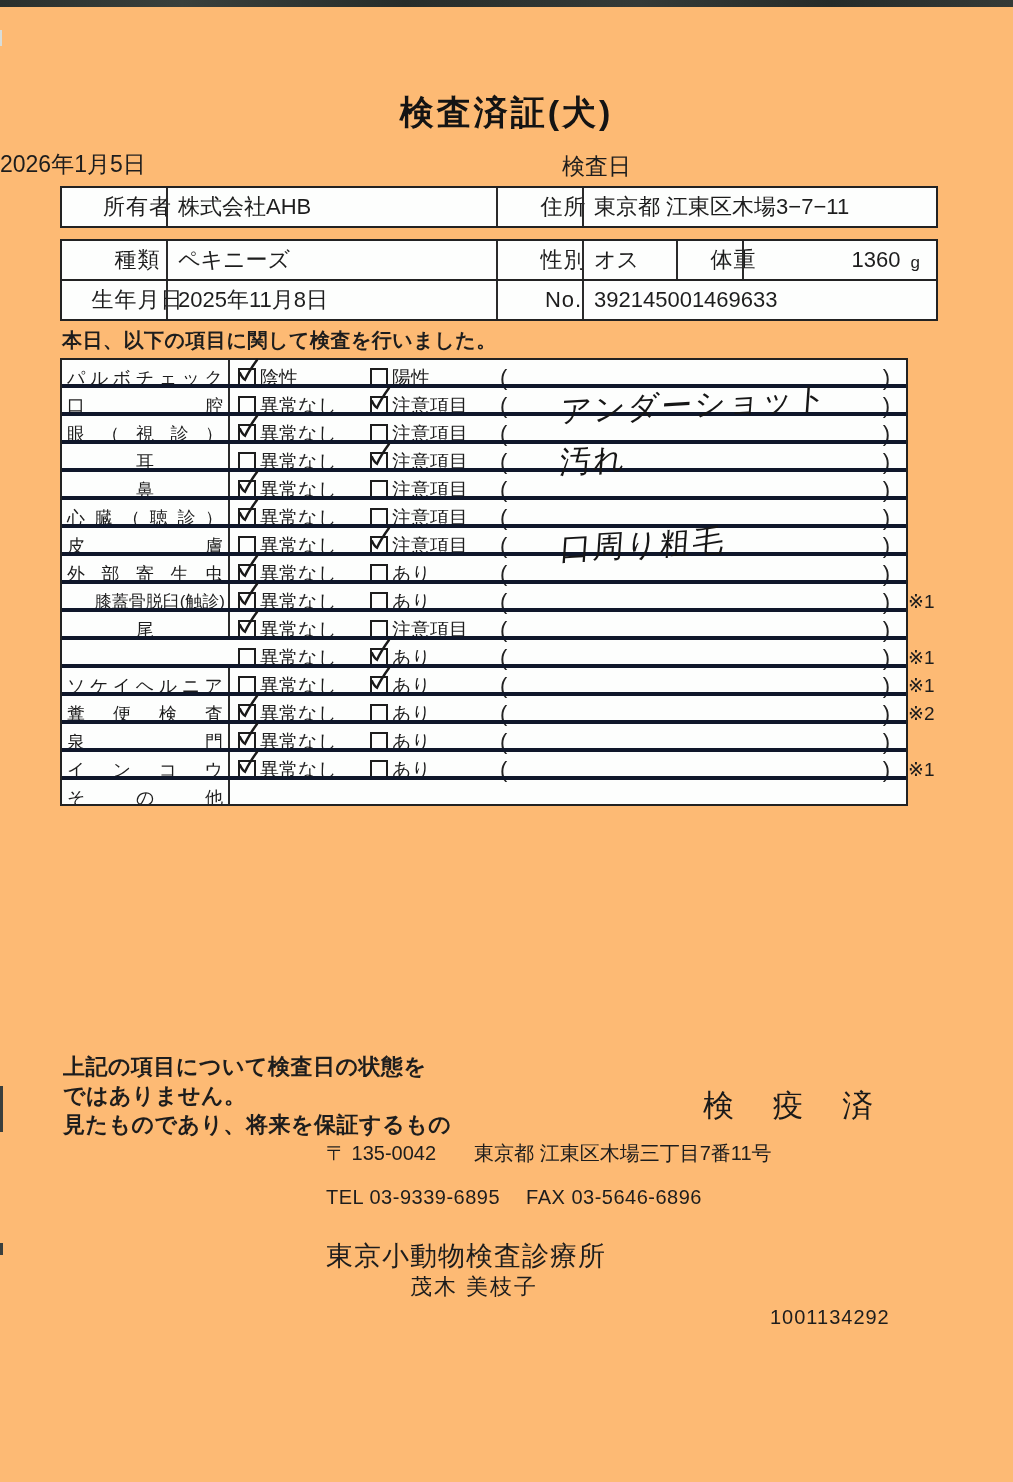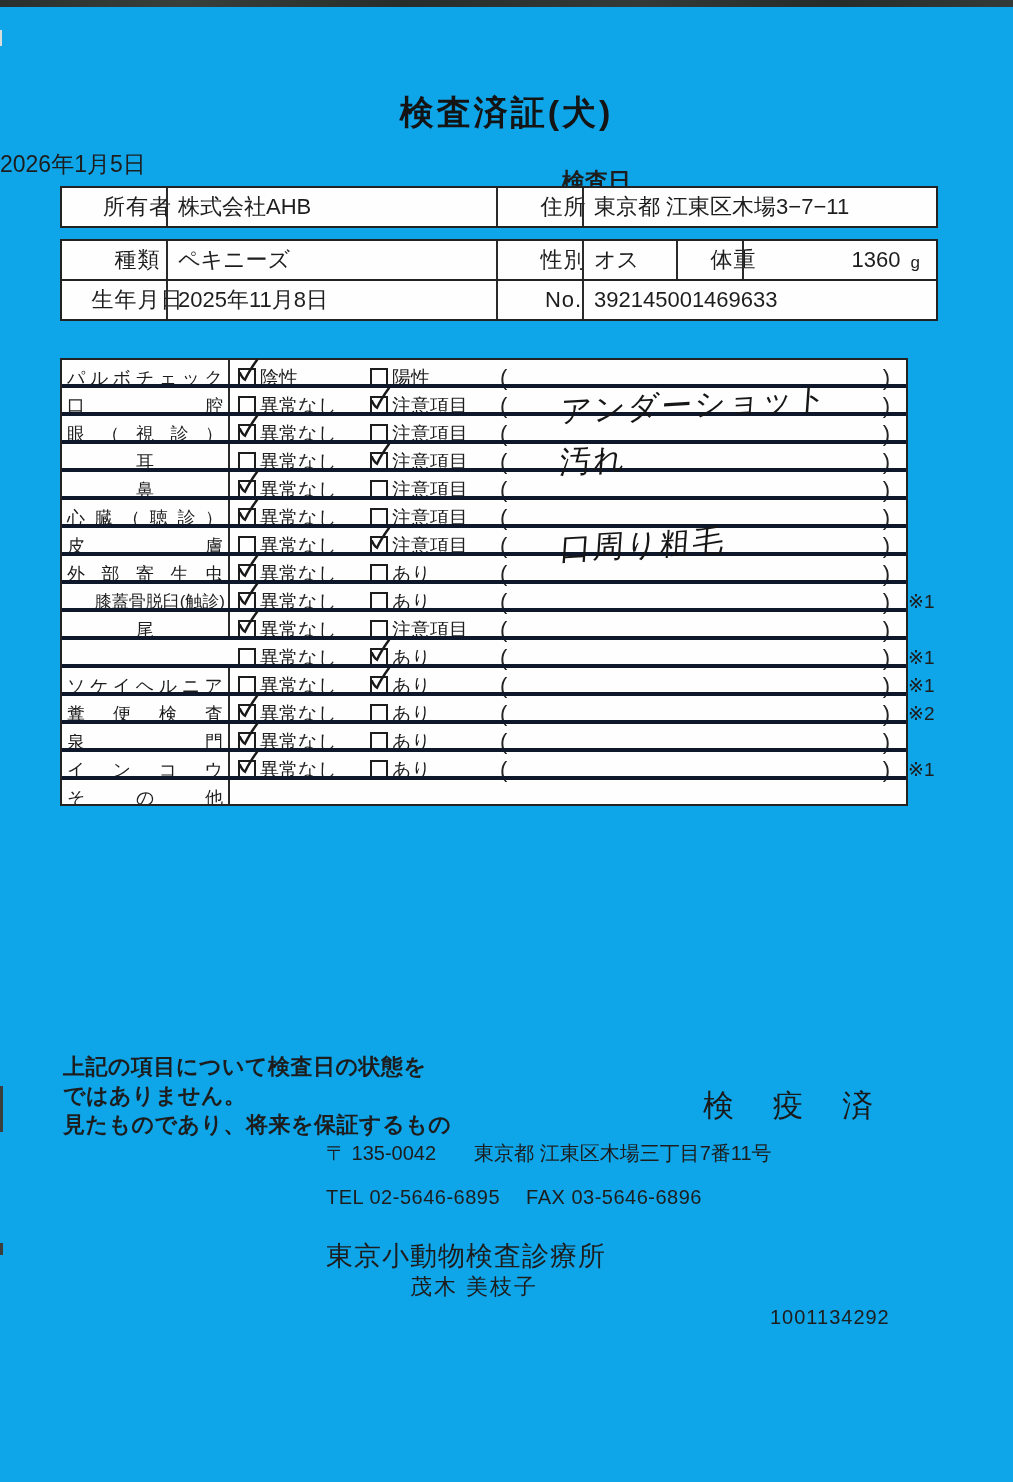--- a/index.html
+++ b/index.html
@@ -1,35 +1,35 @@
 <!DOCTYPE html>
 <html><head>
 <meta charset="utf-8">
 <style>
   html,body{margin:0;padding:0;background:#e8e8e8;}
   .page{
     position:relative;
     width:1013px;height:1482px;
-    background:#0ea5e9;
+    background:#fdba74;
     overflow:hidden;
     font-family:"Liberation Sans","DejaVu Sans",sans-serif;
     color:#1d1d1d;
   }
   
   .scan-strip{position:absolute;top:0;left:0;width:100%;height:7px;
     background:linear-gradient(90deg,#2a302d 0%,#39403c 18%,#272d2a 40%,#343a37 63%,#262c29 82%,#343a37 100%);}
   .edge-mark{position:absolute;left:0;background:#3a3f3d;}
   .edge-mark.m1{top:1086px;width:3px;height:46px;}
   .edge-mark.m2{top:1243px;width:3px;height:12px;}
   .edge-mark.m3{top:30px;width:2px;height:16px;background:#d8ddda;}
 
   .title{position:absolute;top:90px;left:0;width:100%;margin:0;text-align:center;
     font-size:34px;font-weight:600;letter-spacing:3px;color:#141414;}
 
-  .exam-date-label{position:absolute;top:166px;left:562px;font-size:23px;font-weight:700;}
+  .exam-date-label{position:absolute;top:151px;left:562px;font-size:23px;font-weight:400;}
   .exam-date-value{position:absolute;top:149px;left:0;right:106px;font-size:23px;font-weight:500;}
 
   
   .tbl{position:absolute;left:60px;width:878px;border:2px solid #222;box-sizing:border-box;background:#fdfefd;}
   .owner-tbl{top:186px;height:42px;display:flex;}
   .animal-tbl{top:239px;height:82px;display:flex;flex-direction:column;}
   .trow-h{display:flex;flex:1;min-height:0;}
   .trow-h + .trow-h{border-top:2px solid #222;}
   .cell{display:flex;align-items:center;box-sizing:border-box;font-size:22px;white-space:nowrap;overflow:visible;padding-left:47px;}
   .cell.lab{justify-content:center;letter-spacing:1px;}
@@ -113,20 +113,21 @@
       </div>
     </div>
     <div class="trow-h">
       <div class="cell lab w-lab1">生年月日</div>
       <div class="cell val w-val1 bl">2025年11月8日</div>
       <div class="cell lab w-lab2 bl">No.</div>
       <div class="cell val grow bl">392145001469633</div>
     </div>
   </div>
 
+  <div class="intro">本日、以下の項目に関して検査を行いました。</div>
 
   <div class="insp-table">
       <div class="trow">
         <div class="tlabel align-justify">パルボチェック</div>
         <span class="cbopt" style="left: 176px;"><span class="cbbox"><svg class="tick" viewBox="0 0 25 27">
               <path d="M4 15 Q6.5 20.5 9 21.8 Q13 13 21 2" fill="none" stroke="#191919" stroke-width="2.4" stroke-linecap="round"></path>
             </svg></span><span>陰性</span></span>
         <span class="cbopt" style="left: 308px;"><span class="cbbox"></span><span>陽性</span></span>
         <span class="paren open">(</span>
         <span class="paren close">)</span>
@@ -277,20 +278,20 @@
   </div>
 
   <div class="stamp">検 疫 済</div>
 
   <div class="postal-line">
     <span>〒 135-0042</span>
     <span>東京都 江東区木場三丁目7番11号</span>
   </div>
 
   <div class="tel-line">
-    <span>TEL 02-5646-6895</span>
+    <span>TEL 03-9339-6895</span>
     <span>FAX 03-5646-6896</span>
   </div>
 
   <div class="clinic-name">東京小動物検査診療所</div>
   <div class="vet-name">茂木 美枝子</div>
   <div class="serial">1001134292</div>
 </div>
 
 </body></html>

